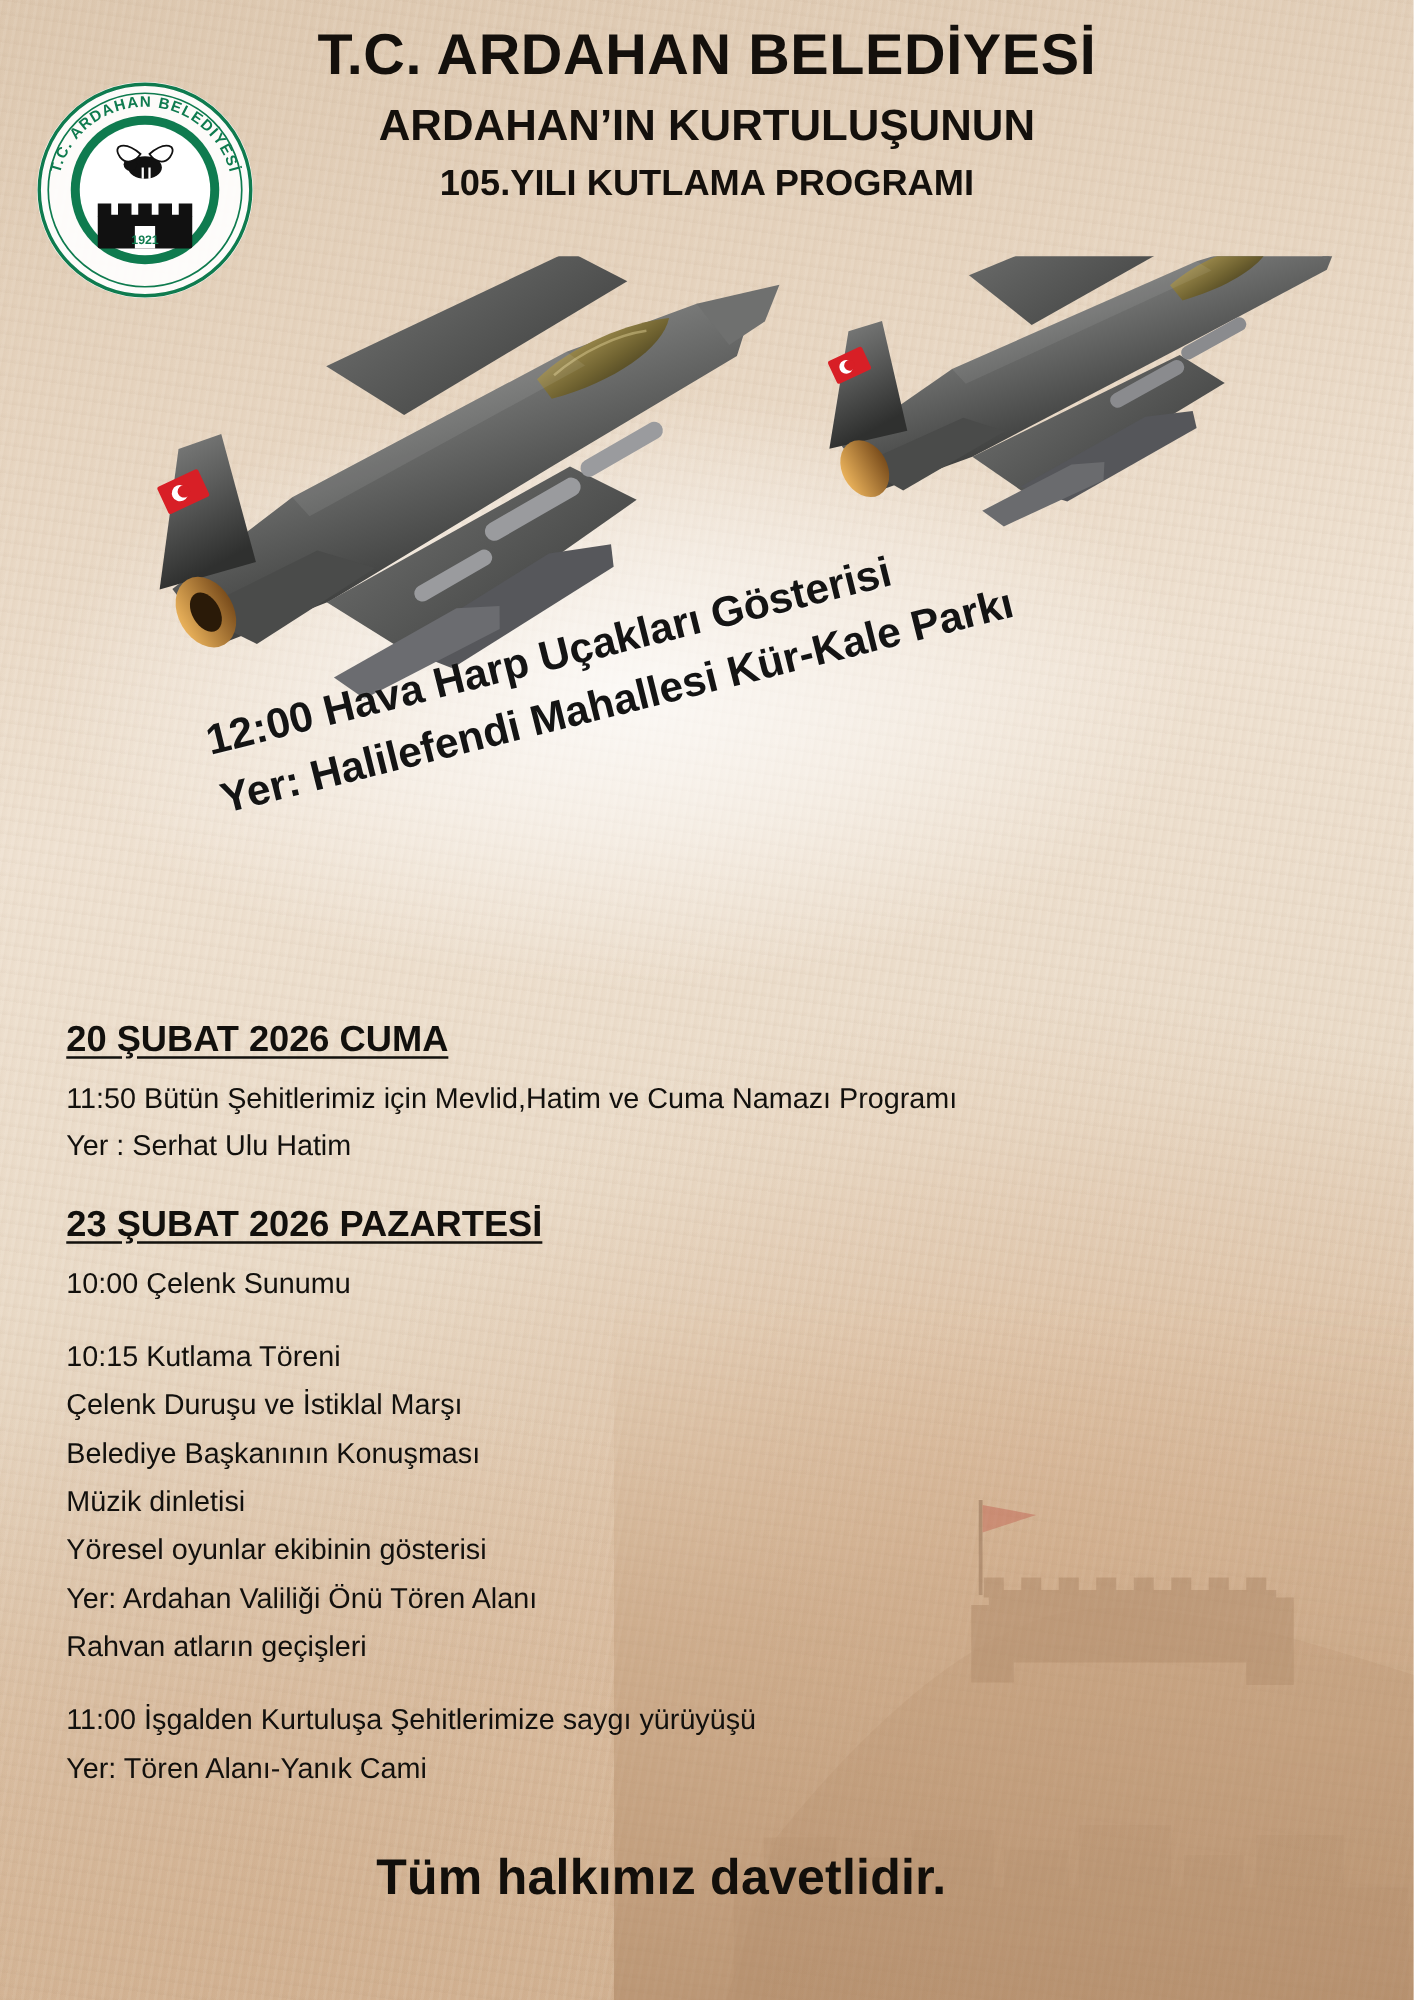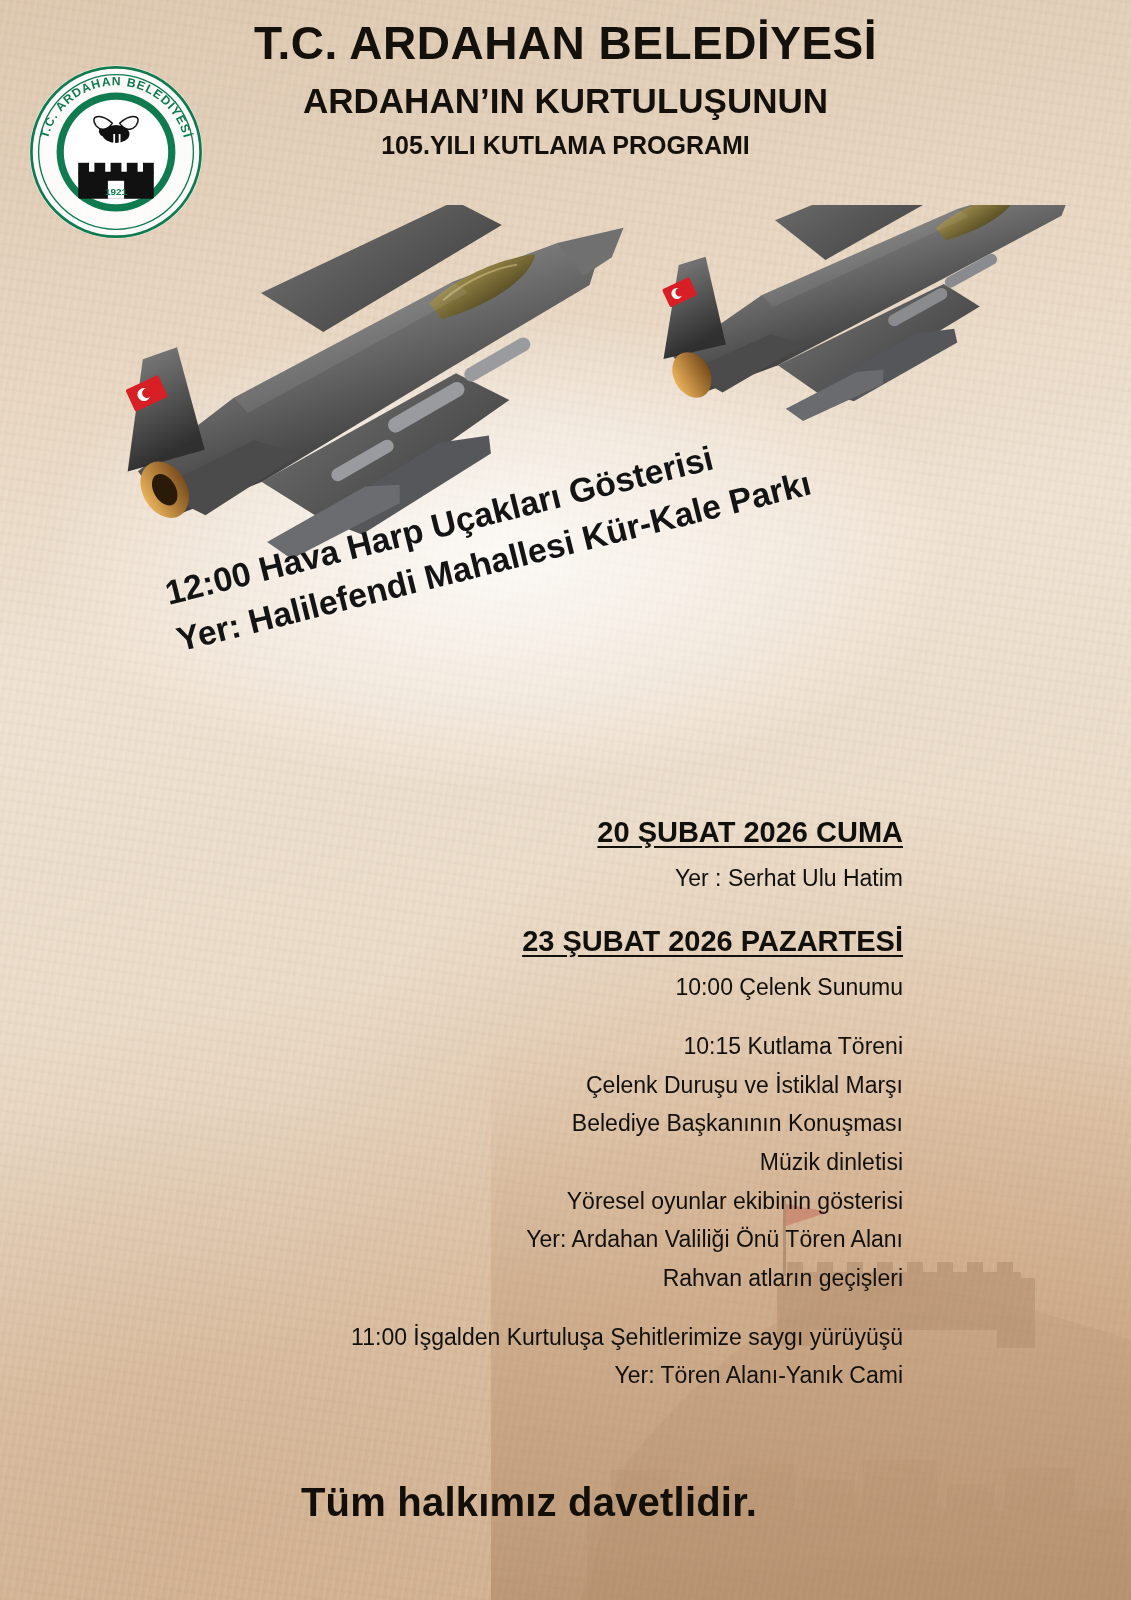--- a/index.html
+++ b/index.html
@@ -67,21 +67,21 @@
     line-height: 1.12;
     margin: 0;
   }
   .title-sub1 {
     font-size: 35px;
     font-weight: bold;
     margin: 12px 0 0 0;
     line-height: 1.1;
   }
   .title-sub2 {
-    font-size: 25px;
+    font-size: 29px;
     font-weight: bold;
     margin: 12px 0 0 0;
     line-height: 1.1;
   }
 
   
   .logo {
     position: absolute;
     left: 26px; top: 62px;
     width: 180px; height: 180px;
@@ -109,25 +109,24 @@
     font-size: 34px;
     font-weight: bold;
     line-height: 1.42;
     white-space: nowrap;
     text-shadow: 0 1px 2px rgba(255,255,255,0.55);
   }
 
   
   .program {
     position: absolute;
-    left: 43px;
+    left: 53px;
     top: 815px;
     width: 860px;
     color: #12100d;
-    text-align: right;
   }
   .day-heading {
     font-size: 29px;
     font-weight: bold;
     text-decoration: underline;
     text-underline-offset: 4px;
     margin: 0 0 12px 0;
     line-height: 1.2;
   }
   .day-heading.second { margin-top: 30px; }
@@ -349,20 +348,21 @@
 
   <div class="diagonal-block">
     <div class="diagonal-line">12:00 Hava Harp Uçakları Gösterisi</div>
     <div class="diagonal-line">Yer: Halilefendi Mahallesi Kür-Kale Parkı</div>
   </div>
 
   <div class="program">
 
     <div class="day-heading">20 ŞUBAT 2026 CUMA</div>
     <div class="entry-group tight">
+      <div class="entry">11:50 Bütün Şehitlerimiz için Mevlid,Hatim ve Cuma Namazı Programı</div>
       <div class="entry">Yer :  Serhat Ulu Hatim</div>
     </div>
 
     <div class="day-heading second">23 ŞUBAT 2026 PAZARTESİ</div>
 
     <div class="entry-group">
       <div class="entry">10:00 Çelenk Sunumu</div>
     </div>
 
     <div class="entry-group spaced">

